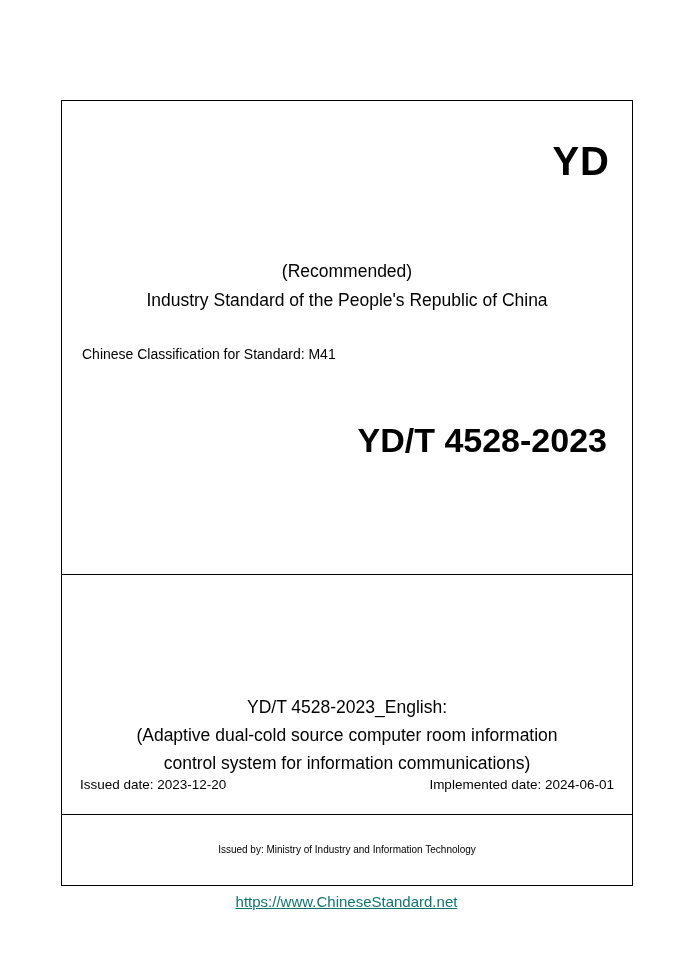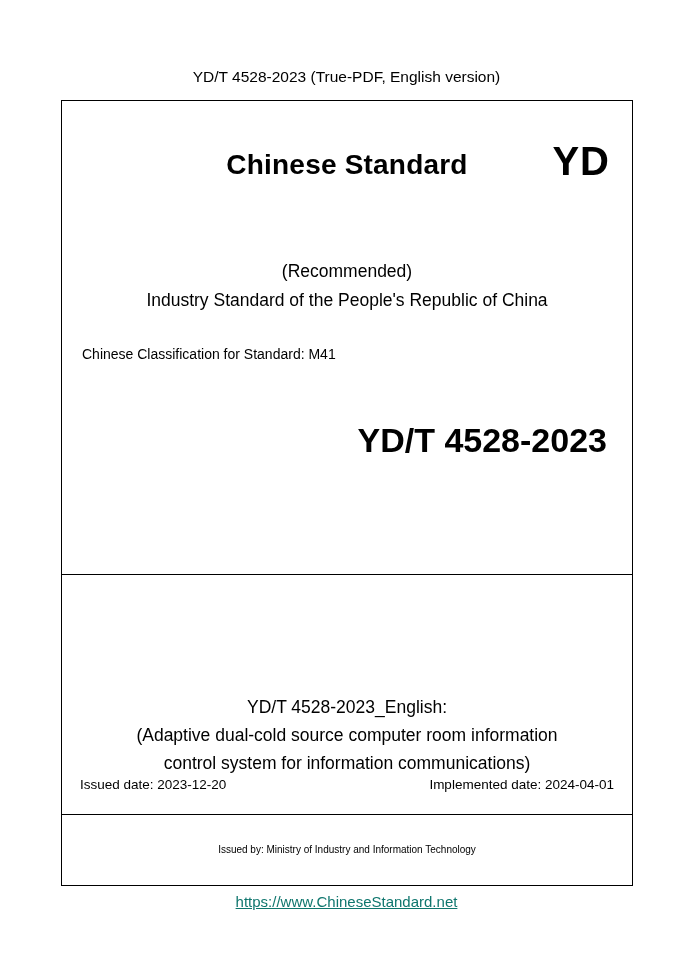--- a/index.html
+++ b/index.html
@@ -142,27 +142,25 @@
     font-size: 15px;
     color: #0f766e;
     text-decoration: underline;
   }
 </style>
 </head>
 <body>
 
 <div class="page">
 
-  <div class="header-line">YD/T 4528-2023 (True-PDF, English version)</div>
 
   <div class="cover-box">
 
     <div class="section-top">
       <div class="title-row">
-        <div class="main-title">Chinese Standard</div>
         <div class="yd-logo">YD</div>
       </div>
 
       <div class="subtitle">
         <div>(Recommended)</div>
         <div>Industry Standard of the People's Republic of China</div>
       </div>
 
       <div class="classification">Chinese Classification for Standard: M41</div>
 
@@ -170,21 +168,21 @@
     </div>
 
     <div class="section-mid">
       <div class="english-title">
         <div>YD/T 4528-2023_English:</div>
         <div>(Adaptive dual-cold source computer room information</div>
         <div>control system for information communications)</div>
       </div>
       <div class="dates">
         <span>Issued date: 2023-12-20</span>
-        <span>Implemented date: 2024-04-01</span>
+        <span>Implemented date: 2024-06-01</span>
       </div>
     </div>
 
     <div class="section-bottom">
       <div class="issued-by">Issued by: Ministry of Industry and Information Technology</div>
     </div>
 
   </div>
 
   <div class="footer-link">https://www.ChineseStandard.net</div>

